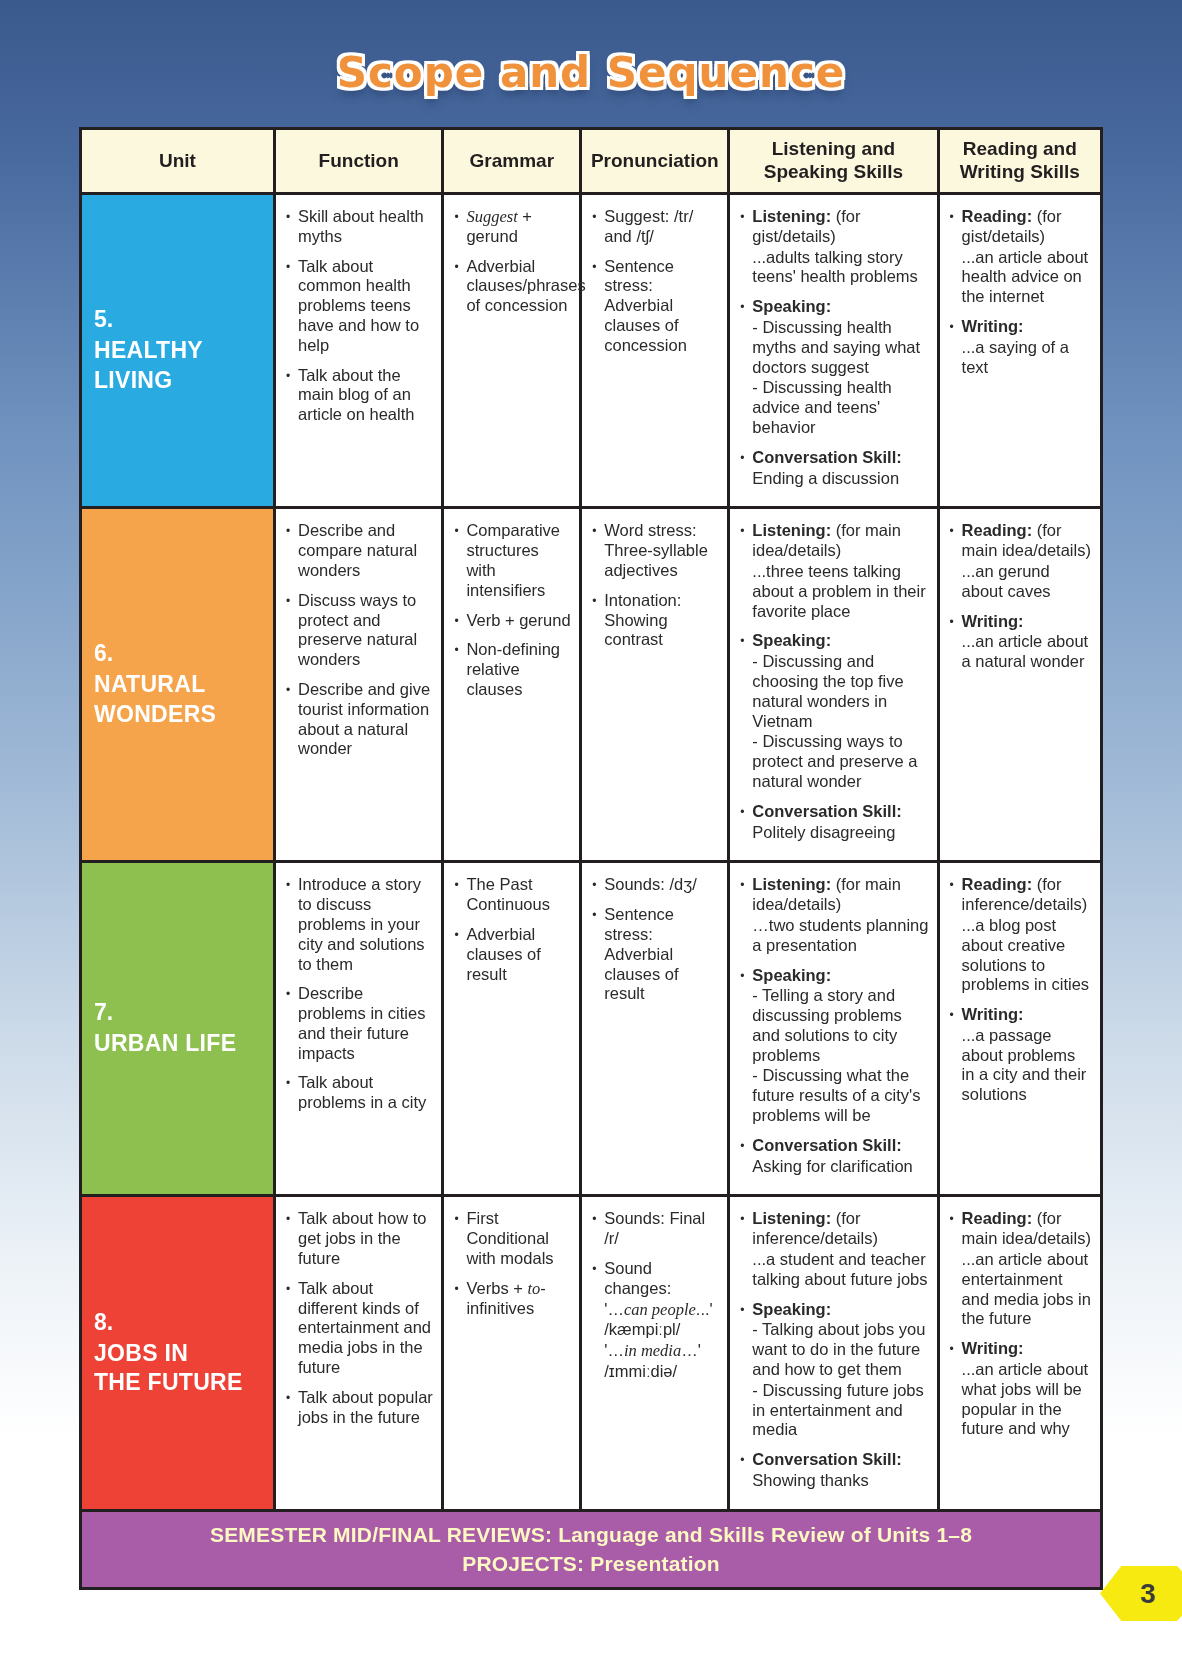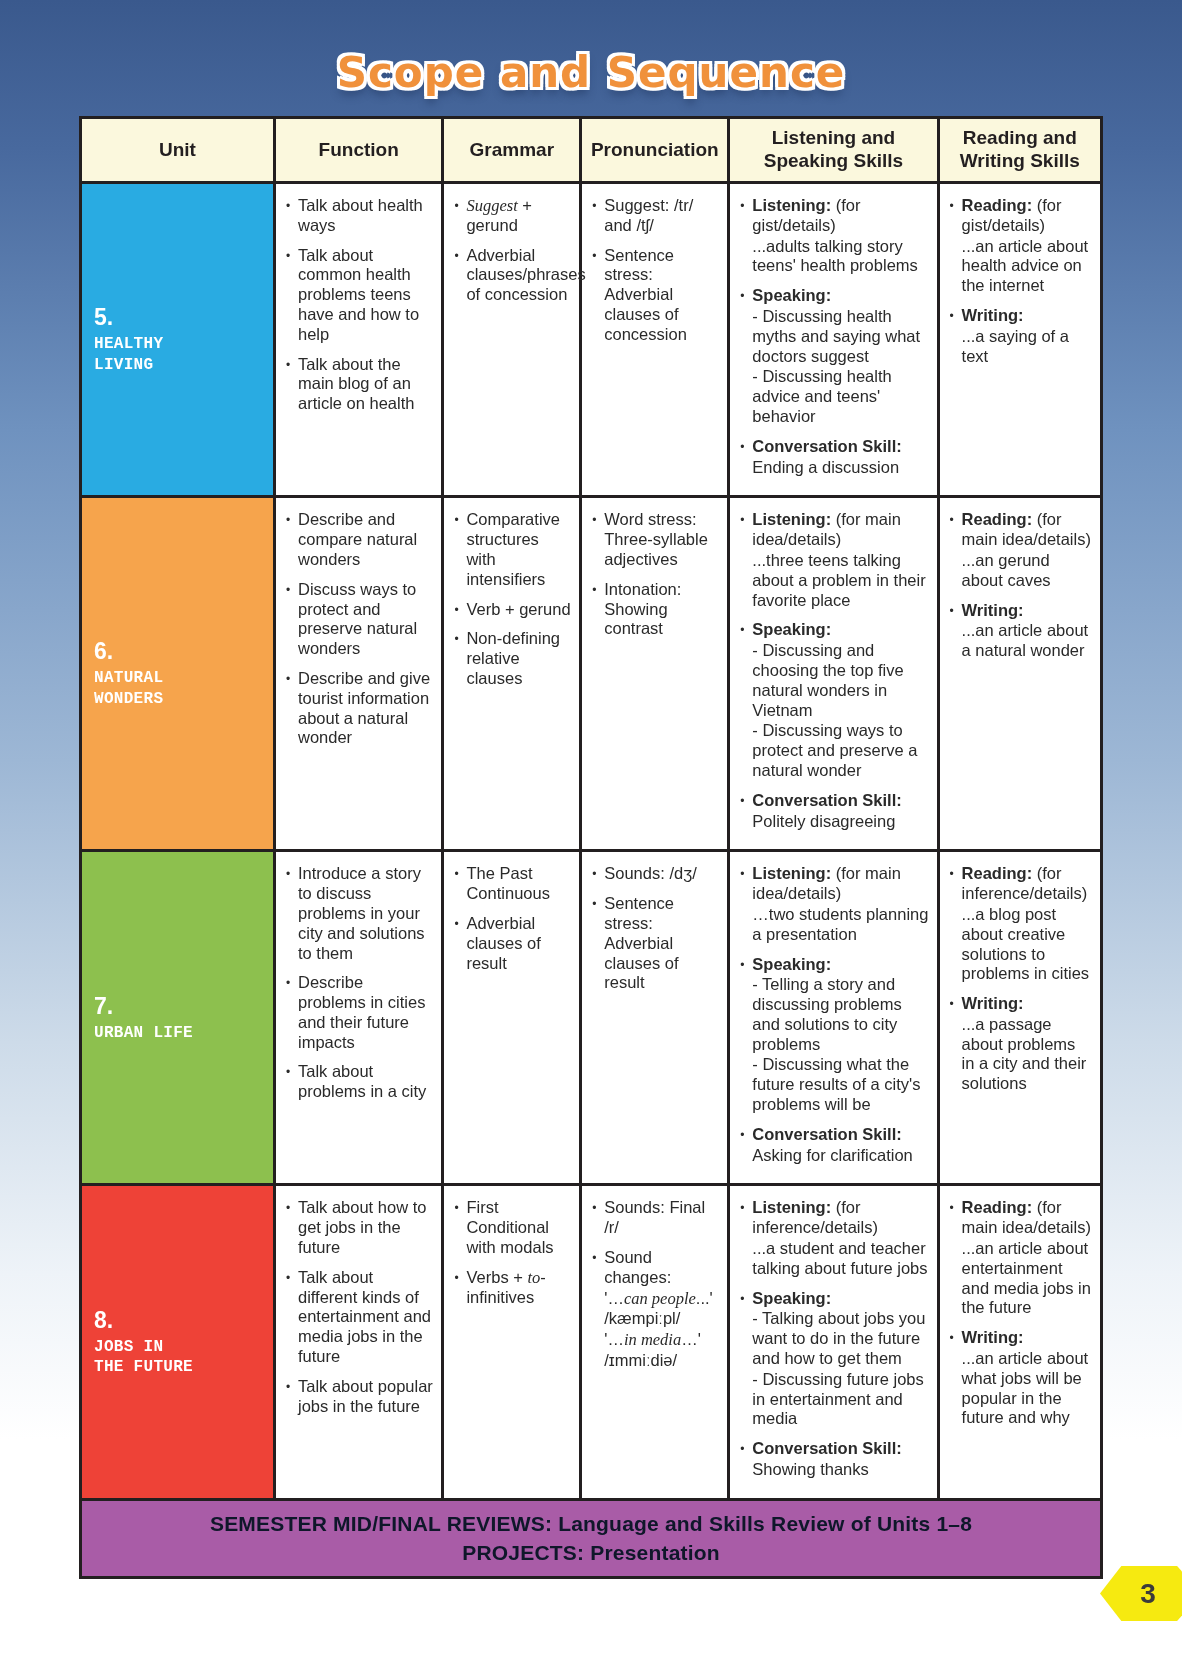--- a/index.html
+++ b/index.html
@@ -11,49 +11,49 @@
     margin:0;padding-top:48px;padding-bottom:18px;text-align:center;
     font-family:"DejaVu Sans",sans-serif;font-weight:bold;font-size:42px;letter-spacing:1px;
     color:#f0913b;
     text-shadow:
       -3px 0 0 #fff,3px 0 0 #fff,0 -3px 0 #fff,0 3px 0 #fff,
       -2px -2px 0 #fff,2px -2px 0 #fff,-2px 2px 0 #fff,2px 2px 0 #fff,
       -3px 3px 0 #fff,3px 3px 0 #fff,-3px -3px 0 #fff,3px -3px 0 #fff,
       0 7px 9px rgba(22,42,80,0.5);
   }
   table.sas-table{
-    width:1024px;margin:1px auto;border-collapse:collapse;table-layout:fixed;background:#fff;
+    width:1024px;margin:12px auto;border-collapse:collapse;table-layout:fixed;background:#fff;
   }
   .sas-table th,.sas-table td{border:3px solid #231f20;}
   thead th{
     background:#fbf8dd;color:#231f20;font-weight:bold;font-size:19px;line-height:1.2;
     text-align:center;vertical-align:middle;padding:8px 4px;height:46px;
   }
   #units-body tr:nth-child(1){height:292px;}
   #units-body tr:nth-child(2){height:325px;}
   #units-body tr:nth-child(3){height:308px;}
   #units-body tr:nth-child(4){height:287px;}
   td.unit-cell{
     vertical-align:middle;color:#ffffff;font-weight:bold;padding:10px 8px 10px 12px;
   }
   .unit-number{font-size:23px;margin-bottom:3px;}
-  .unit-name{font-size:16px;line-height:1.28;white-space:pre-line;letter-spacing:0.3px;font-family:Liberation Mono, monospace;}
+  .unit-name{font-size:23px;line-height:1.28;white-space:pre-line;letter-spacing:0.3px;}
   td.content-cell{
     vertical-align:top;background:#ffffff;color:#2a2a2a;
     font-size:16.5px;line-height:1.2;padding:12px 8px 8px 10px;
   }
   .cell-item{display:flex;margin-bottom:9px;}
   .bullet{flex:0 0 auto;width:12px;font-size:12px;padding-top:3px;color:#2a2a2a;}
   .item-body{flex:1 1 auto;}
   .item-line{margin-bottom:1px;}
   .b{font-weight:bold;text-align:right;}
   .i{font-style:italic;font-family:Liberation Serif, serif;}
   tr.review-row{height:78px;}
   tr.review-row td{background:#a95ca7;text-align:center;vertical-align:middle;padding:6px 10px;}
-  .review-line{color:#0f172a;font-weight:bold;font-size:21px;line-height:1.4;letter-spacing:0.2px;}
+  .review-line{color:#fef9c3;font-weight:bold;font-size:21px;line-height:1.4;letter-spacing:0.2px;}
   .page-tab{
     position:absolute;right:0;top:1566px;width:82px;height:55px;background:#f6ea10;
     clip-path:polygon(0 50%,26% 0,94% 0,100% 10%,100% 90%,94% 100%,26% 100%);
     display:flex;align-items:center;justify-content:center;padding-left:14px;box-sizing:border-box;
   }
   .page-tab span{font-size:28px;font-weight:bold;color:#3b3b3b;}
 </style>
 </head>
 <body>
 
@@ -83,21 +83,21 @@
         <tr>
           <td class="unit-cell" style="background: rgb(41, 171, 226);">
             <div class="unit-number">5.</div>
             <div class="unit-name">HEALTHY
 LIVING</div>
           </td>
           <td class="content-cell">
             <div class="cell-item">
               <span class="bullet">•</span>
               <div class="item-body">
-                <div class="item-line"><span>Talk about health ways</span></div>
+                <div class="item-line"><span>Skill about health myths</span></div>
               </div>
             </div>
             <div class="cell-item">
               <span class="bullet">•</span>
               <div class="item-body">
                 <div class="item-line"><span>Talk about common health problems teens have and how to help</span></div>
               </div>
             </div>
             <div class="cell-item">
               <span class="bullet">•</span>

